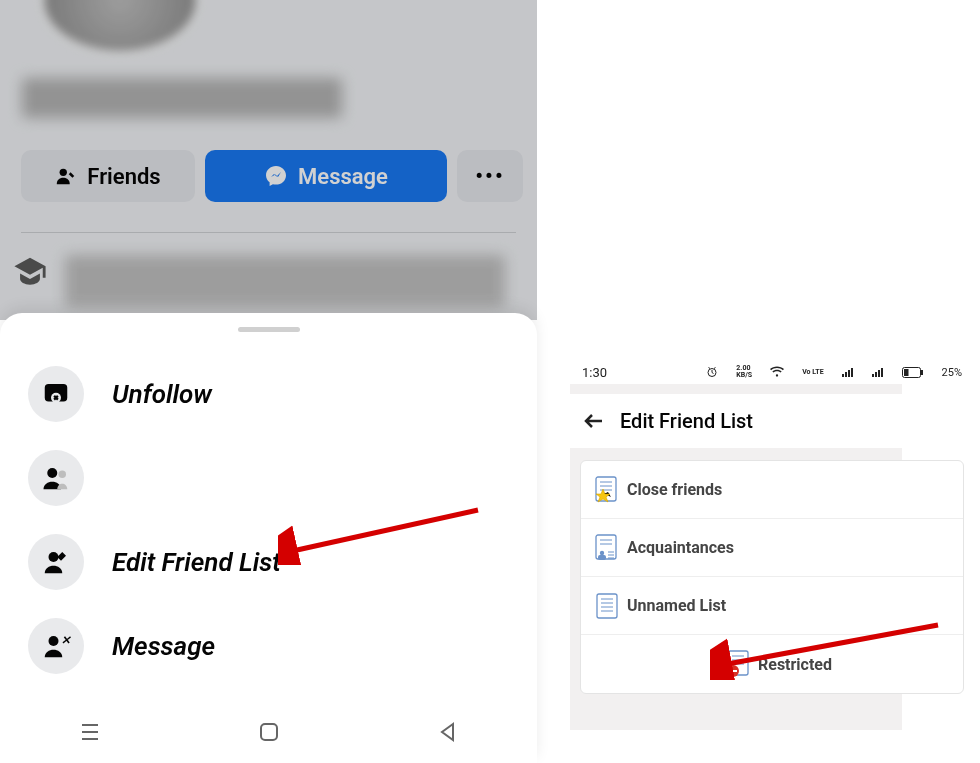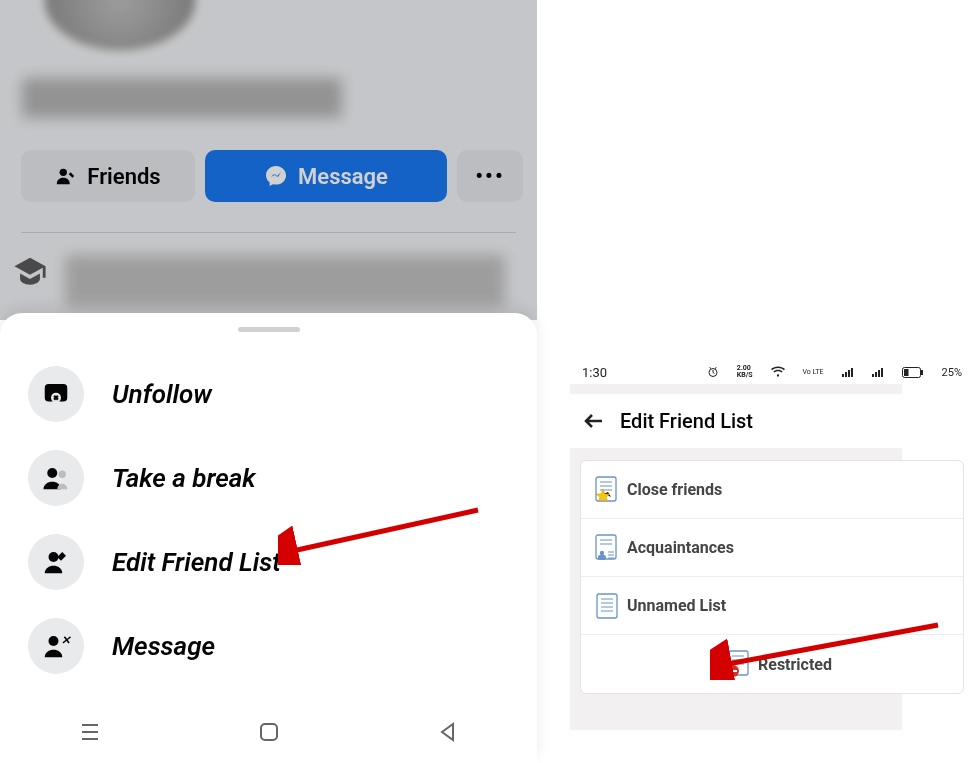--- a/index.html
+++ b/index.html
@@ -231,21 +231,20 @@
 
     <div class="sheet-item">
       <span class="circle-ico">
         <svg width="30" height="30" viewBox="0 0 24 24" fill="#050505">
             <circle cx="9" cy="8" r="4"></circle>
             <path d="M2 21c0-4 3.5-6 7-6s7 2 7 6H2z"></path>
             <circle cx="17" cy="9" r="3" fill="#bdbdbd"></circle>
             <path d="M13 21c0-3 2-4.5 4-4.5s4 1.5 4 4.5" fill="#bdbdbd"></path>
           </svg>
       </span>
-      <span>Take a break</span>
     </div>
 
     <div class="sheet-item">
       <span class="circle-ico">
         <svg width="30" height="30" viewBox="0 0 24 24" fill="#050505">
             <circle cx="10" cy="8" r="4"></circle>
             <path d="M3 21c0-4 3.5-6 7-6s7 2 7 6H3z"></path>
             <path d="M17 4l3 3-4 4-3-3 4-4z"></path>
           </svg>
       </span>
@@ -307,21 +306,21 @@
       </span>
       <span style="display:flex;flex-direction:column;line-height:7px;font-size:7px;font-weight:700;">
         <span>2.00</span>
         <span>KB/S</span>
       </span>
       <span>
         <svg width="14" height="12" viewBox="0 0 24 20" fill="#222">
             <path d="M12 18a2 2 0 100-4 2 2 0 000 4zM4 9c4-4 12-4 16 0l-2 2c-3-3-9-3-12 0L4 9zM0 5c6-6 18-6 24 0l-2 2C17 2 7 2 2 7L0 5z"></path>
           </svg>
       </span>
-      <span style="font-size:7px;line-height:7px;font-weight:400;">Vo LTE</span>
+      <span style="font-size:7px;line-height:7px;font-weight:700;">Vo LTE</span>
       <span>
         <svg width="12" height="10" viewBox="0 0 12 10" fill="#222">
             <rect x="0" y="7" width="2" height="3"></rect>
             <rect x="3" y="5" width="2" height="5"></rect>
             <rect x="6" y="3" width="2" height="7"></rect>
             <rect x="9" y="1" width="2" height="9"></rect>
           </svg>
       </span>
       <span>
         <svg width="12" height="10" viewBox="0 0 12 10" fill="#222">

